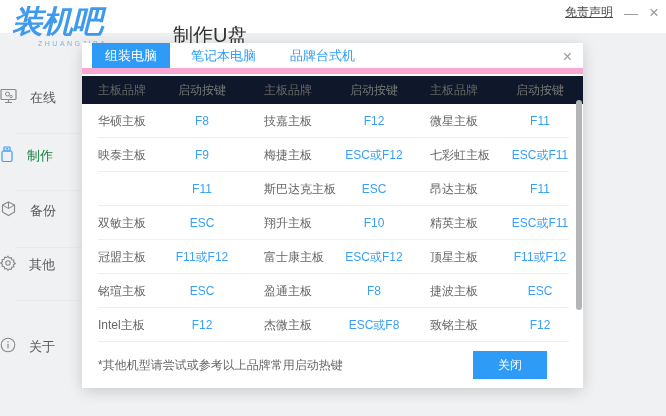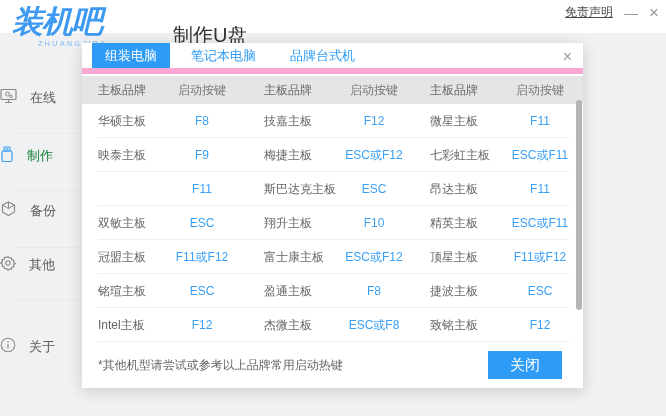--- a/index.html
+++ b/index.html
@@ -32,39 +32,39 @@
   
   .dialog { position:absolute; left:82px; top:43px; width:501px; height:345px; background:#fff;
             box-shadow:0 3px 14px rgba(0,0,0,.16); z-index:10; }
   .dlg-close { position:absolute; top:5px; right:11px; font-size:16px; color:#9a9a9a; cursor:pointer; z-index:12; }
 
   .tabbar { position:absolute; left:0; top:0; right:0; height:31px; border-bottom:6px solid #f9a8d4;
             display:flex; align-items:flex-end; padding-left:10px; }
   .tab { height:25px; line-height:25px; padding:0 13px; font-size:13px; color:#2e9cf6; margin-right:8px; cursor:pointer; white-space:nowrap; }
   .tab.active { background:#2e9cf6; color:#fff; }
 
-  .thead { position:absolute; left:0; top:33px; right:0; height:28px; background:#e5e5e5; }
+  .thead { position:absolute; left:0; top:33px; right:0; height:28px; background:#0f172a; }
   .tbody { position:absolute; left:0; top:61px; right:0; height:238px; }
   .trow { position:relative; height:34px; }
   .trow::after { content:""; position:absolute; left:16px; right:14px; bottom:0; height:1px; background:#efefef; }
 
   .cell { position:absolute; top:0; font-size:12px; white-space:nowrap; }
   .thead .cell { line-height:28px; color:#777; }
   .trow .cell { line-height:34px; }
   .cell.c0 { left:16px; color:#666; }
   .cell.c1 { left:76px; width:88px; text-align:center; color:#3aa0f6; }
   .cell.c2 { left:182px; color:#666; }
   .cell.c3 { left:246px; width:92px; text-align:center; color:#3aa0f6; }
   .cell.c4 { left:348px; color:#666; }
   .cell.c5 { left:410px; width:96px; text-align:center; color:#3aa0f6; }
   .thead .cell.c1, .thead .cell.c3, .thead .cell.c5 { color:#777; }
 
-  .dlg-footer { position:absolute; left:0; right:0; bottom:0; height:46px; display:flex; align-items:center; padding:0 21px 0 16px; }
+  .dlg-footer { position:absolute; left:0; right:0; bottom:0; height:46px; display:flex; align-items:center; padding:0 36px 0 16px; }
   .foot-note { font-size:12px; color:#666; margin-right:auto; }
-  .close-btn { width:74px; height:28px; background:#2e9cf6; color:#fff; font-size:15px; border:none; cursor:pointer; }
+  .close-btn { width:74px; height:28px; background:#2e9cf6; color:#fff; font-size:12px; border:none; cursor:pointer; }
 
   .scroll-thumb { position:absolute; right:1px; top:57px; width:6px; height:210px; background:#b3b5b7; border-radius:3px; cursor:pointer; z-index:11; }
 </style>
 </head>
 <body>
 
 <div class="app">
 
   <div class="topbar"></div>
 

